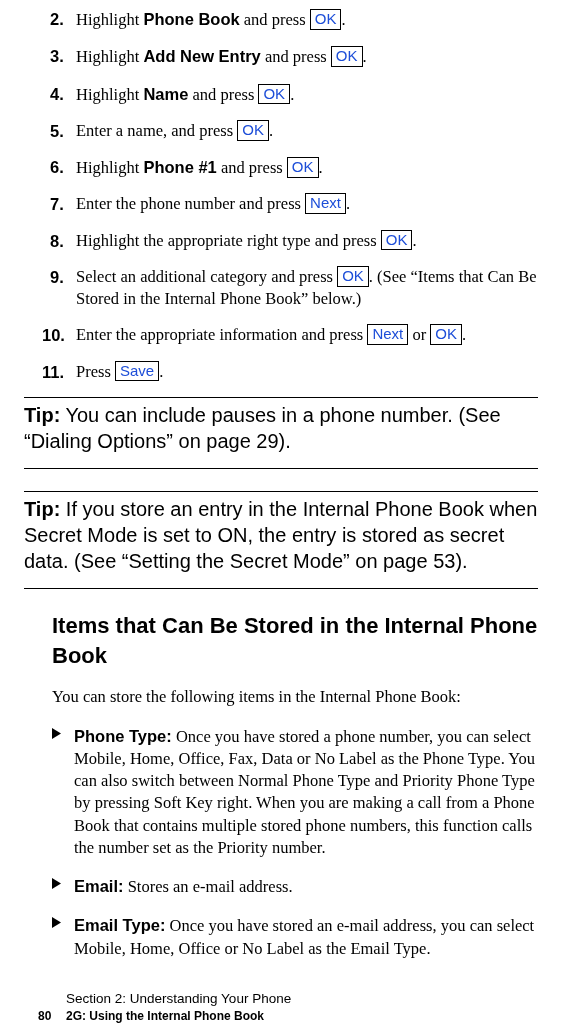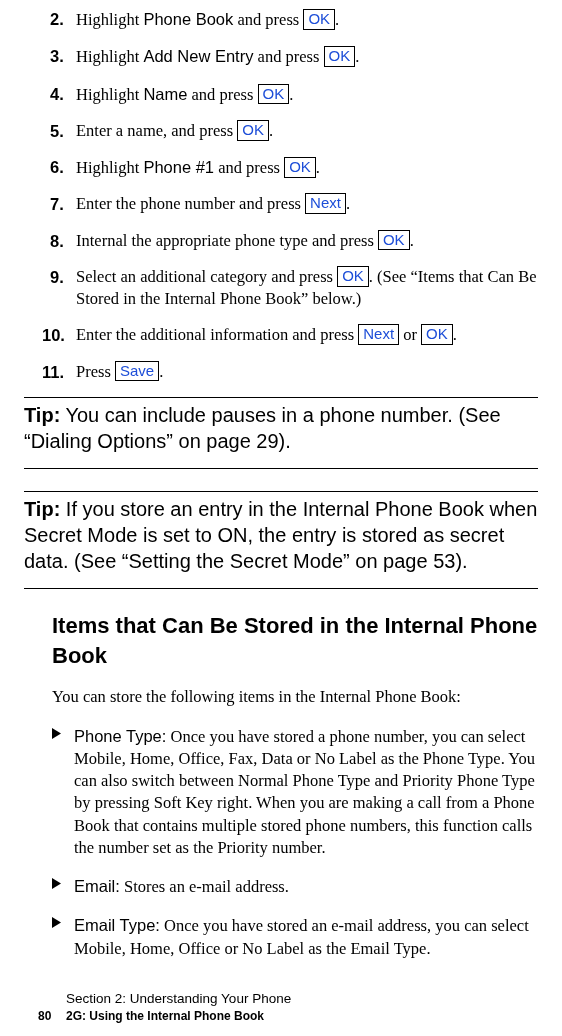--- a/index.html
+++ b/index.html
@@ -10,21 +10,21 @@
       font-family: Georgia, 'Times New Roman', serif;
       color: #000;
       padding: 8px 24px 0 24px;
       font-size: 16.5px;
       line-height: 1.35;
     }
     .step-list { list-style: none; margin-left: 28px; }
     .step-item { margin-bottom: 14px; position: relative; padding-left: 24px; }
     .step-num { font-family: Arial, Helvetica, sans-serif; font-weight: bold; position: absolute; left: -2px; }
     .step-num.wide { left: -10px; }
-    .bold-sans { font-family: Arial, Helvetica, sans-serif; font-weight: normal; }
+    .bold-sans { font-family: Arial, Helvetica, sans-serif; font-weight: bold; }
     .keycap {
       display: inline-block;
       border: 1px solid #000;
       padding: 0 4px;
       font-family: Arial, Helvetica, sans-serif;
       font-size: 15px;
       line-height: 1.25;
       vertical-align: 1px;
       color: #1d4ed8;
     }
@@ -64,29 +64,29 @@
   <li class="step-item">
     <span class="step-num">6.</span>
     <span>Highlight </span><span class="bold-sans">Phone #1</span><span> and press </span><span class="keycap">OK</span><span>.</span>
   </li>
   <li class="step-item">
     <span class="step-num">7.</span>
     <span>Enter the phone number and press </span><span class="keycap">Next</span><span>.</span>
   </li>
   <li class="step-item">
     <span class="step-num">8.</span>
-    <span>Internal the appropriate phone type and press </span><span class="keycap">OK</span><span>.</span>
+    <span>Highlight the appropriate right type and press </span><span class="keycap">OK</span><span>.</span>
   </li>
   <li class="step-item">
     <span class="step-num">9.</span>
     <span>Select an additional category and press </span><span class="keycap">OK</span><span>. (See “Items that Can Be Stored in the Internal Phone Book” below.)</span>
   </li>
   <li class="step-item">
     <span class="step-num wide">10.</span>
-    <span>Enter the additional information and press </span><span class="keycap">Next</span><span> or </span><span class="keycap">OK</span><span>.</span>
+    <span>Enter the appropriate information and press </span><span class="keycap">Next</span><span> or </span><span class="keycap">OK</span><span>.</span>
   </li>
   <li class="step-item">
     <span class="step-num wide">11.</span>
     <span>Press </span><span class="keycap">Save</span><span>.</span>
   </li>
 </ol>
 
 <hr class="rule">
 <p class="tip-block">
   <span class="tip-label">Tip:</span><span> You can include pauses in a phone number. (See “Dialing Options” on page 29).</span>

